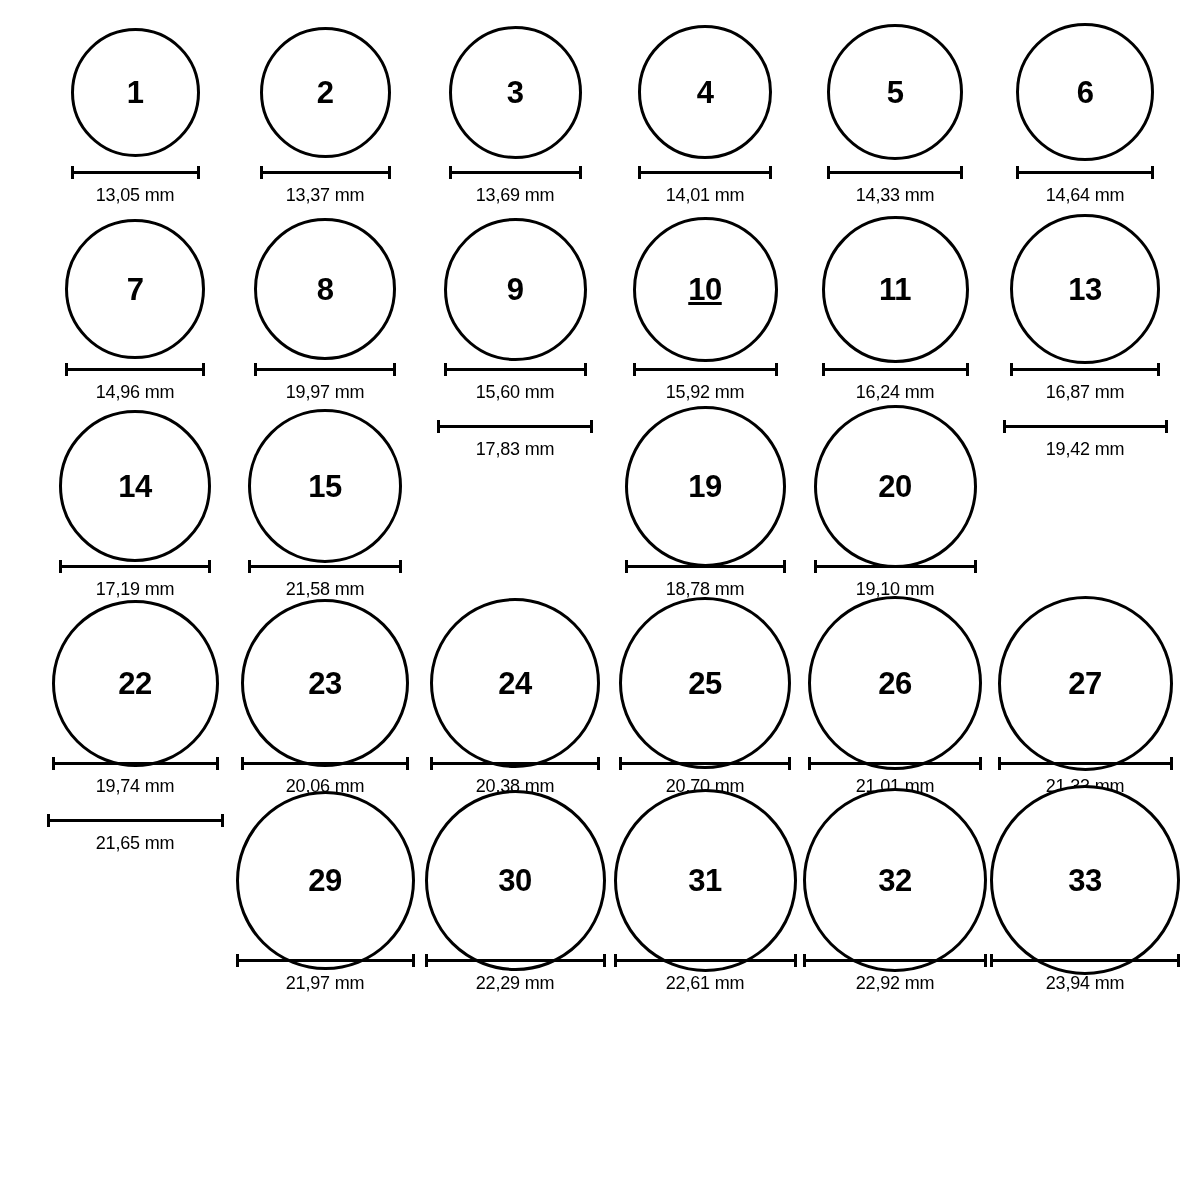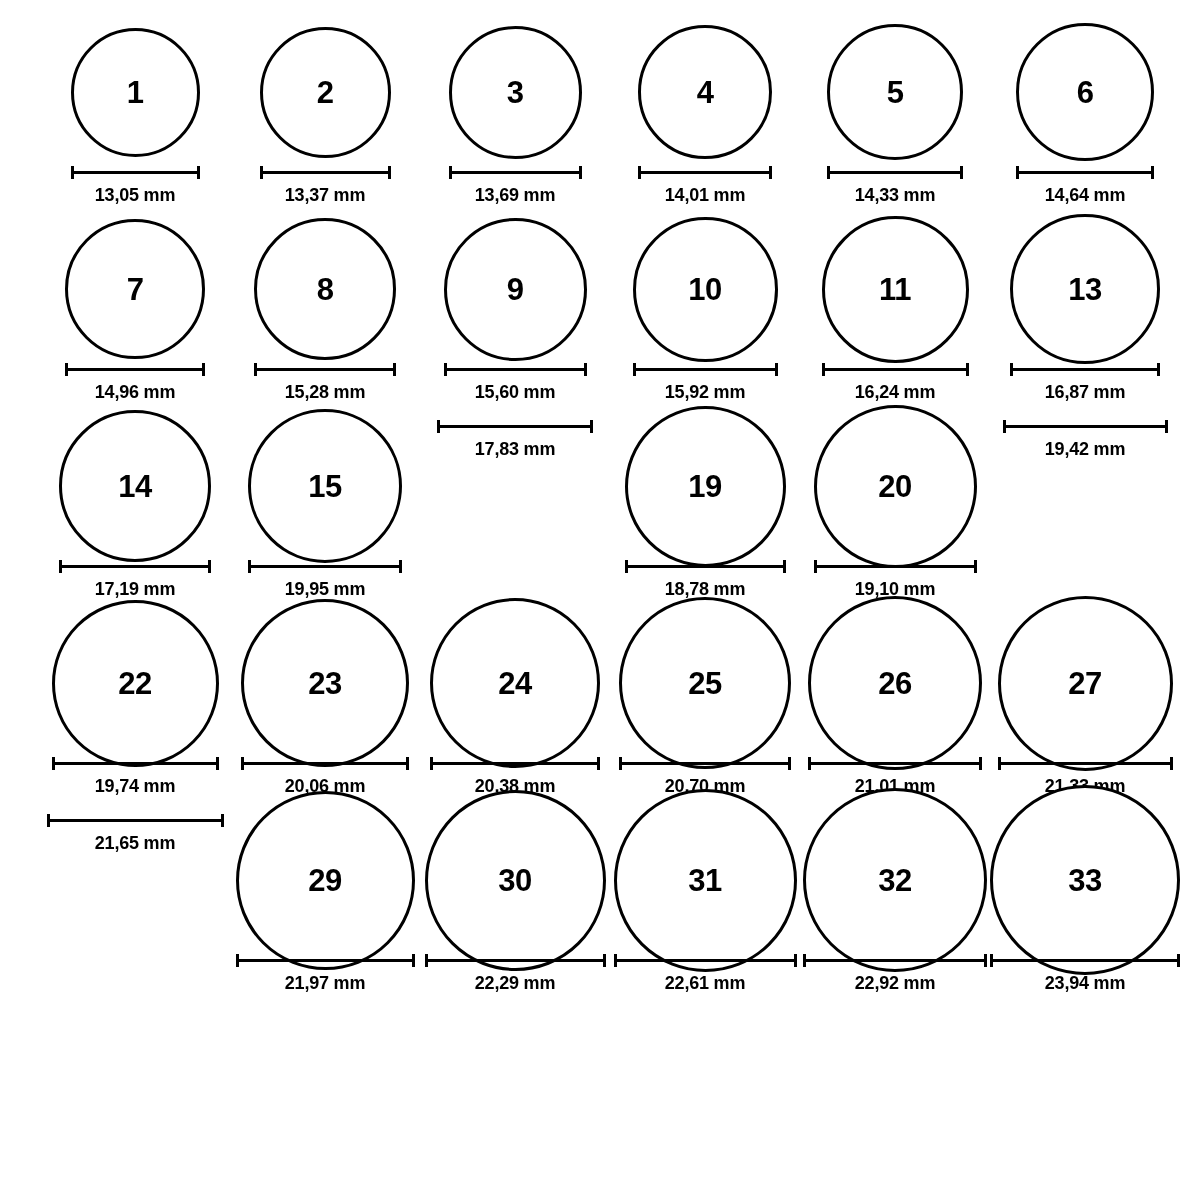--- a/index.html
+++ b/index.html
@@ -72,21 +72,21 @@
     top: 0;
     width: 3px;
     height: 13px;
     background: #000000;
   }
   .measure-bar .cap.left { left: 0; }
   .measure-bar .cap.right { right: 0; }
   .mm-label {
     margin-top: 7px;
     font-size: 18px;
-    font-weight: bold;
+    font-weight: normal;
     color: #000000;
     white-space: nowrap;
     letter-spacing: -0.2px;
   }
 </style>
 </head>
 <body>
 
 <div id="sizer-grid">
     <div class="ring-cell">
@@ -184,38 +184,38 @@
       <div class="circle-wrap">
         <div class="ring-circle" style="width: 142px; height: 142px;">
           <span class="ring-number">8</span>
         </div>
       </div>
       <div class="measure-bar" style="width: 142px;">
         <div class="bar-line"></div>
         <div class="cap left"></div>
         <div class="cap right"></div>
       </div>
-      <div class="mm-label">15,28 mm</div>
+      <div class="mm-label">19,97 mm</div>
     </div>
     <div class="ring-cell">
       <div class="circle-wrap">
         <div class="ring-circle" style="width: 143px; height: 143px;">
           <span class="ring-number">9</span>
         </div>
       </div>
       <div class="measure-bar" style="width: 143px;">
         <div class="bar-line"></div>
         <div class="cap left"></div>
         <div class="cap right"></div>
       </div>
       <div class="mm-label">15,60 mm</div>
     </div>
     <div class="ring-cell">
       <div class="circle-wrap">
-        <div class="ring-circle" style="width: 145px; height: 145px;">
+        <div class="ring-circle" style="width: 145px; height: 145px; text-decoration: underline;">
           <span class="ring-number">10</span>
         </div>
       </div>
       <div class="measure-bar" style="width: 145px;">
         <div class="bar-line"></div>
         <div class="cap left"></div>
         <div class="cap right"></div>
       </div>
       <div class="mm-label">15,92 mm</div>
     </div>
@@ -262,21 +262,21 @@
       <div class="circle-wrap">
         <div class="ring-circle" style="width: 154px; height: 154px; text-align: right;">
           <span class="ring-number">15</span>
         </div>
       </div>
       <div class="measure-bar" style="width: 154px;">
         <div class="bar-line"></div>
         <div class="cap left"></div>
         <div class="cap right"></div>
       </div>
-      <div class="mm-label">19,95 mm</div>
+      <div class="mm-label">21,58 mm</div>
     </div>
     <div class="ring-cell">
       <div class="measure-bar" style="width: 156px;">
         <div class="bar-line"></div>
         <div class="cap left"></div>
         <div class="cap right"></div>
       </div>
       <div class="mm-label">17,83 mm</div>
     </div>
     <div class="ring-cell">

